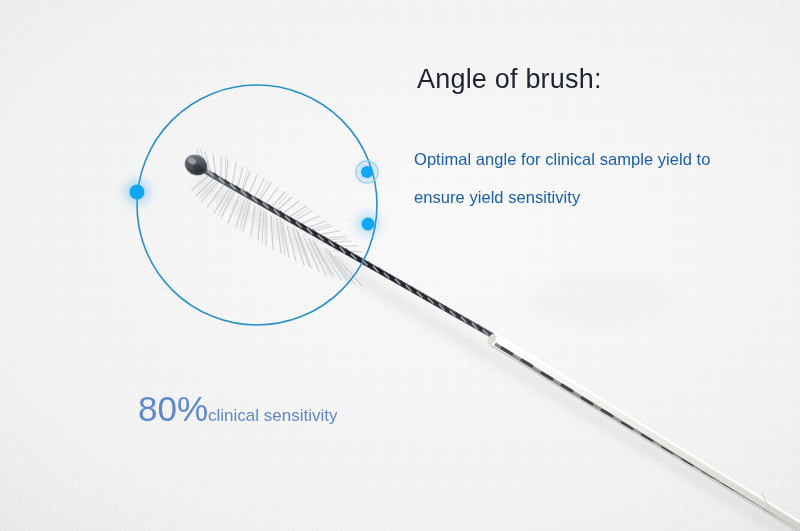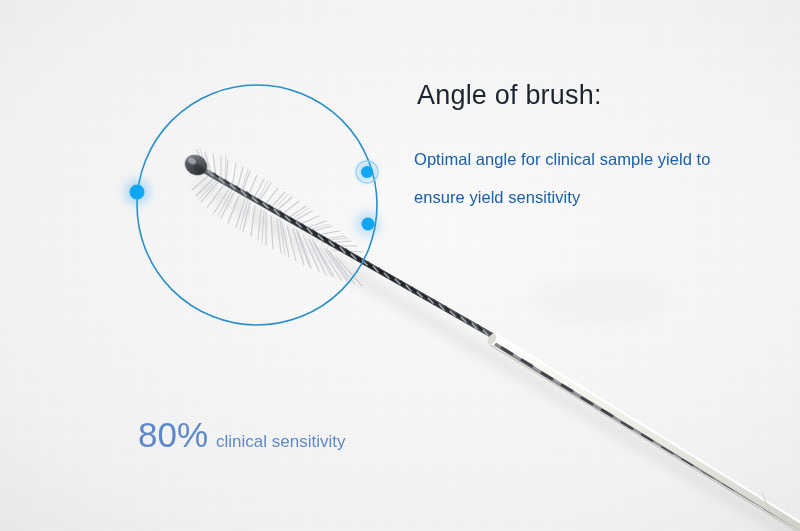--- a/index.html
+++ b/index.html
@@ -53,21 +53,21 @@
 
   
   .txt {
     position: absolute;
     z-index: 6;
     white-space: nowrap;
   }
 
   #heading-angle {
     left: 417px;
-    top: 80px;
+    top: 64px;
     font-size: 27px;
     font-weight: 400;
     letter-spacing: 0.2px;
     color: #1e2530;
   }
 
   #body-angle {
     left: 414px;
     top: 140px;
     font-size: 16.5px;
@@ -82,35 +82,35 @@
     left: 137px;
     top: 334px;
     font-size: 26px;
     font-weight: 400;
     letter-spacing: 0.2px;
     color: #15302f;
   }
 
   #stat-line {
     left: 138px;
-    top: 415px;
+    top: 389px;
     color: #5a86c8;
     display: flex;
     align-items: baseline;
   }
   #stat-value {
     font-size: 35px;
     font-weight: 400;
     letter-spacing: 0px;
     color: #5f88ca;
   }
   #stat-caption {
     font-size: 17px;
     font-weight: 400;
-    margin-left: 8px;
+    margin-left: 0;
     color: #5f88ca;
   }
 </style>
 </head>
 <body>
 
 <div id="stage">
 
   <svg class="layer-svg layer-photo" viewBox="0 0 800 531">
     <defs>

